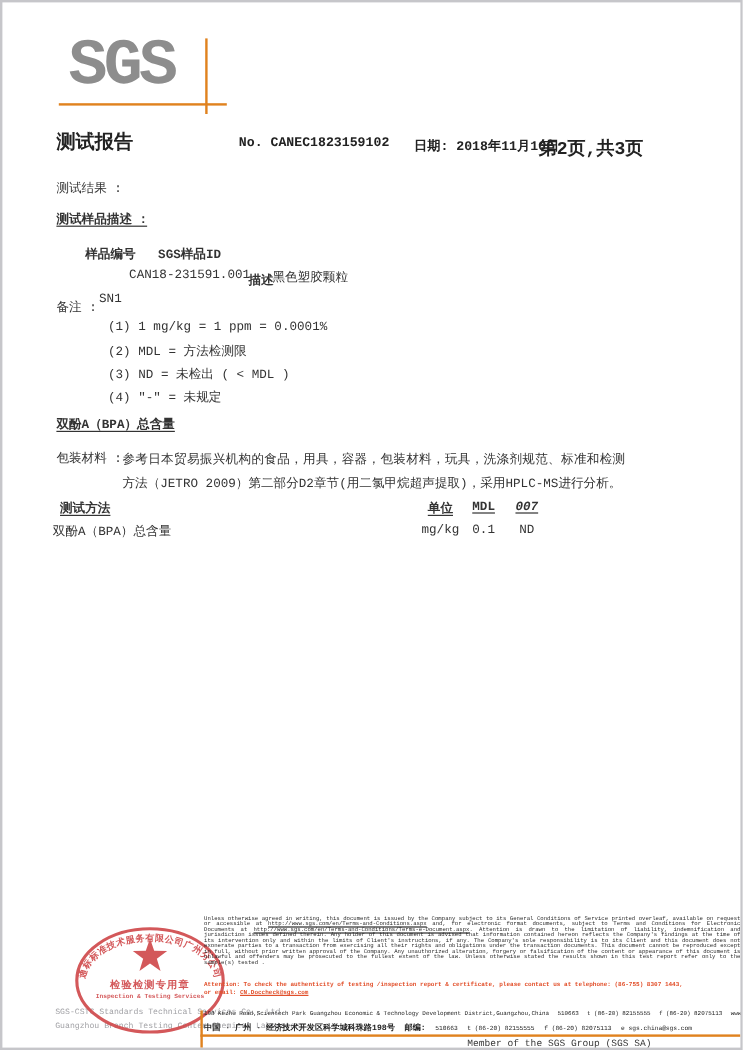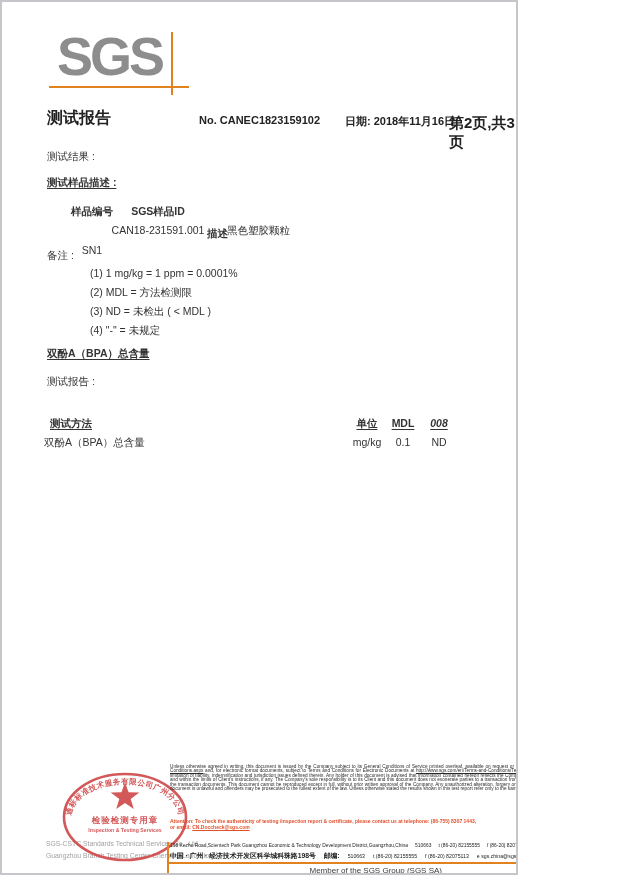--- a/index.html
+++ b/index.html
@@ -1,19 +1,19 @@
 <!DOCTYPE html>
 <html><head>
 <meta charset="utf-8">
 <style>
   html,body{margin:0;padding:0;background:#fff;}
   #page{
-    position:relative;width:518px;height:875px;background:#ffffff;
+    position:relative;width:619px;height:875px;background:#ffffff;
     border:2px solid #c6c6ca;box-sizing:border-box;overflow:hidden;
-    font-family:Liberation Sans, sans-serif;color:#333;
+    font-family:Liberation Mono, monospace;color:#333;
   }
   .abs{position:absolute;}
   
   .logo{left:55px;top:26px;font-size:54px;line-height:1.05;font-weight:900;color:#8d8d8d;letter-spacing:-3px;}
   .hline{background:#e0821e;height:2px;}
   .vline{background:#e0821e;width:2px;}
   .logo-hline{left:47px;top:84px;width:140px;}
   .logo-vline{left:169px;top:30px;height:63px;}
   
   .report-title{left:45px;top:106px;font-size:16px;font-weight:bold;color:#222;}
@@ -85,26 +85,27 @@
   <div class="abs body-txt st-r2">CAN18-231591.001</div>
   <div class="abs body-txt st-r3">黑色塑胶颗粒</div>
 
   <div class="abs body-txt notes-label">备注 :</div>
   <div class="abs body-txt note-1">(1) 1 mg/kg = 1 ppm = 0.0001%</div>
   <div class="abs body-txt note-2">(2) MDL = 方法检测限</div>
   <div class="abs body-txt note-3">(3) ND = 未检出 ( &lt; MDL )</div>
   <div class="abs body-txt note-4">(4) "-" = 未规定</div>
 
   <div class="abs body-txt bpa-heading">双酚A（BPA）总含量</div>
-  <div class="abs body-txt method-label">测试报告 :</div>
+  <div class="abs body-txt method-label">包装材料 :</div>
+  <div class="abs body-txt method-text">参考日本贸易振兴机构的食品，用具，容器，包装材料，玩具，洗涤剂规范、标准和检测方法（JETRO 2009）第二部分D2章节(用二氯甲烷超声提取)，采用HPLC-MS进行分析。</div>
 
   <div class="abs body-txt rt-item-h">测试方法</div>
   <div class="abs body-txt rt-unit-h">单位</div>
   <div class="abs body-txt rt-mdl-h">MDL</div>
-  <div class="abs body-txt rt-001-h">008</div>
+  <div class="abs body-txt rt-001-h">007</div>
   <div class="abs body-txt rt-item">双酚A（BPA）总含量</div>
   <div class="abs body-txt rt-unit">mg/kg</div>
   <div class="abs body-txt rt-mdl">0.1</div>
   <div class="abs body-txt rt-001">ND</div>
 
   <div class="abs company1">SGS-CSTC Standards Technical Services Co., Ltd.</div>
   <div class="abs company2">Guangzhou Branch Testing Center Chemical Laboratory.</div>
 
   <svg class="abs stamp" width="134" height="96" viewBox="0 0 134 96">
     <g opacity="0.92">

